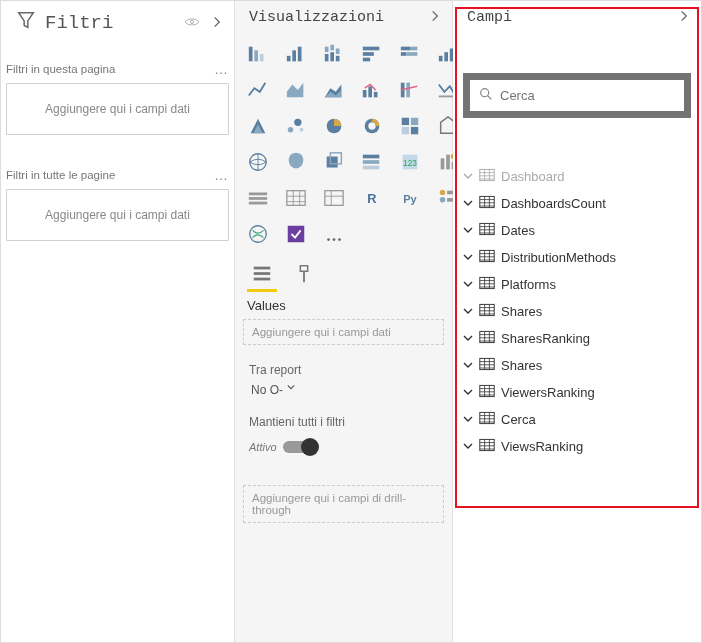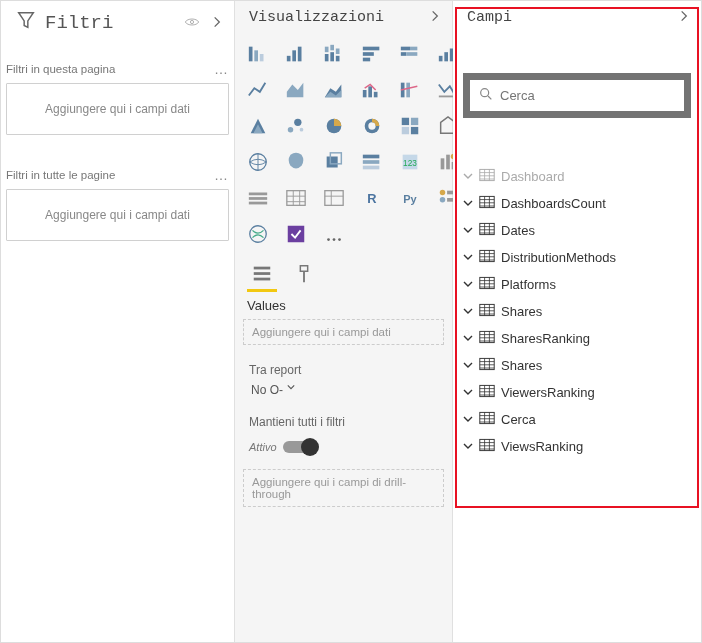--- a/index.html
+++ b/index.html
@@ -427,21 +427,21 @@
           </svg>
       </div>
     </div>
     <div class="sub-section">
       <div class="sub-label">Mantieni tutti i filtri</div>
     </div>
     <div class="toggle-row">
       <span>Attivo</span>
       <div class="toggle"></div>
     </div>
-    <div class="dashed-drop" style="margin-top:10px;">Aggiungere qui i campi di drill-through</div>
+    <div class="dashed-drop" style="margin-top:26px;">Aggiungere qui i campi di drill-through</div>
   </div>
 
   <div class="panel fields-panel">
     <div class="red-highlight"></div>
     <div class="panel-header">
       <span class="title">Campi</span>
       <span>
         <svg viewBox="0 0 24 24" width="14" height="14">
             <path d="M8 4 L16 12 L8 20" fill="none" stroke="#666" stroke-width="2.2"></path>
           </svg>

